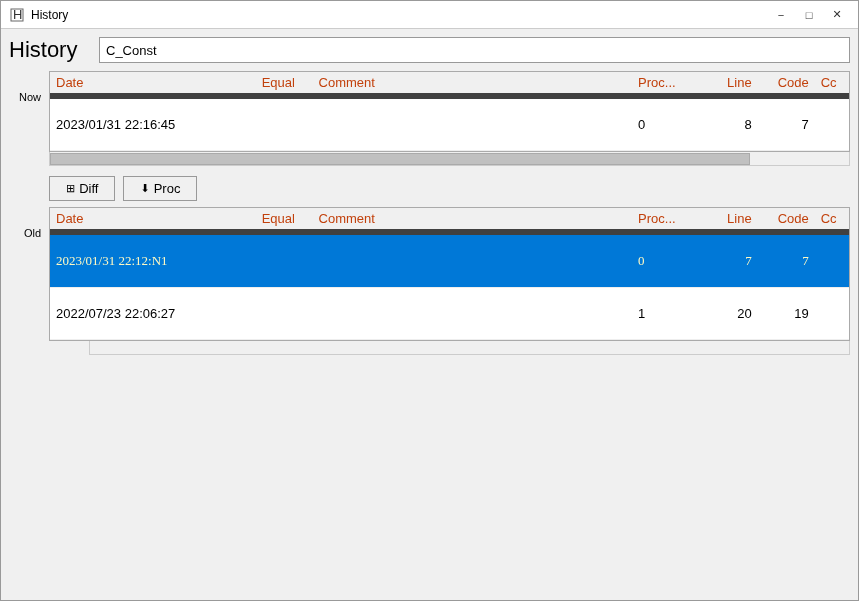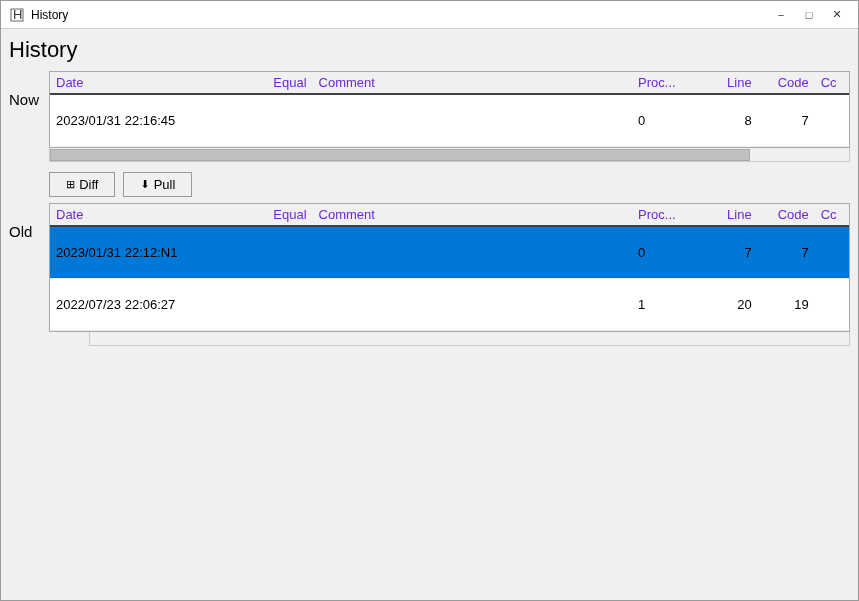--- a/index.html
+++ b/index.html
@@ -93,60 +93,62 @@
     .search-input {
       flex: 1;
       height: 26px;
       border: 1px solid #999;
       padding: 2px 6px;
       font-size: 13px;
       background: white;
     }
 
     .section-label {
-      font-size: 15px;
+      font-size: 11px;
       color: #000;
       min-width: 32px;
       padding-top: 4px;
+      text-align: right;
     }
 
     table {
       width: 100%;
       border-collapse: collapse;
       min-width: 700px;
     }
 
     thead th {
       background: #f0f0f0;
-      border-bottom: 2px solid #404040;
+      border-bottom: 6px solid #404040;
       padding: 3px 6px;
       text-align: left;
       font-weight: normal;
-      color: #6d28d9;
+      color: #c2410c;
       white-space: nowrap;
     }
 
     tbody td {
       padding: 18px 6px;
       color: #000;
       white-space: nowrap;
       border-bottom: 1px solid #eee;
     }
 
     .col-date { width: 170px; }
-    .col-equal { width: 60px; text-align: right; }
+    .col-equal { width: 60px; text-align: center; }
     .col-comment { width: 280px; }
     .col-proc { width: 60px; text-align: left; }
     .col-line { width: 50px; text-align: right; }
     .col-code { width: 50px; text-align: right; }
     .col-cc { width: 30px; }
 
     .selected-row td {
       background: #0078d7;
-      color: #000000;
+      color: #fef9c3;
+      font-family: Liberation Serif, serif;
     }
 
     .scrollbar-area {
       height: 14px;
       background: #f0f0f0;
       border: 1px solid #ccc;
       border-top: none;
       position: relative;
       overflow: hidden;
     }
@@ -246,20 +248,21 @@
       <button class="title-bar-btn">−</button>
       <button class="title-bar-btn">□</button>
       <button class="title-bar-btn close-btn">✕</button>
     </div>
   </div>
 
   <div class="content-area">
 
     <div class="header-row">
       <span class="page-title">History</span>
+      <input class="search-input" type="text" value="C_Const" style="">
     </div>
 
     <div class="now-section">
       <span class="section-label">Now</span>
       <div style="flex:1; display:flex; flex-direction:column;">
         <div class="now-content">
           <table>
             <thead>
               <tr>
                 <th class="col-date">Date</th>
@@ -290,21 +293,21 @@
       </div>
     </div>
 
     <div class="buttons-row">
       <button class="action-btn">
         <span class="btn-icon">⊞</span>
         <span>Diff</span>
       </button>
       <button class="action-btn">
         <span class="btn-icon">⬇</span>
-        <span>Pull</span>
+        <span>Proc</span>
       </button>
     </div>
 
     <div class="old-section">
       <span class="section-label">Old</span>
       <div style="flex:1; display:flex; flex-direction:column; min-height:0; overflow:hidden;">
         <div class="old-content">
           <table>
             <thead>
               <tr>

